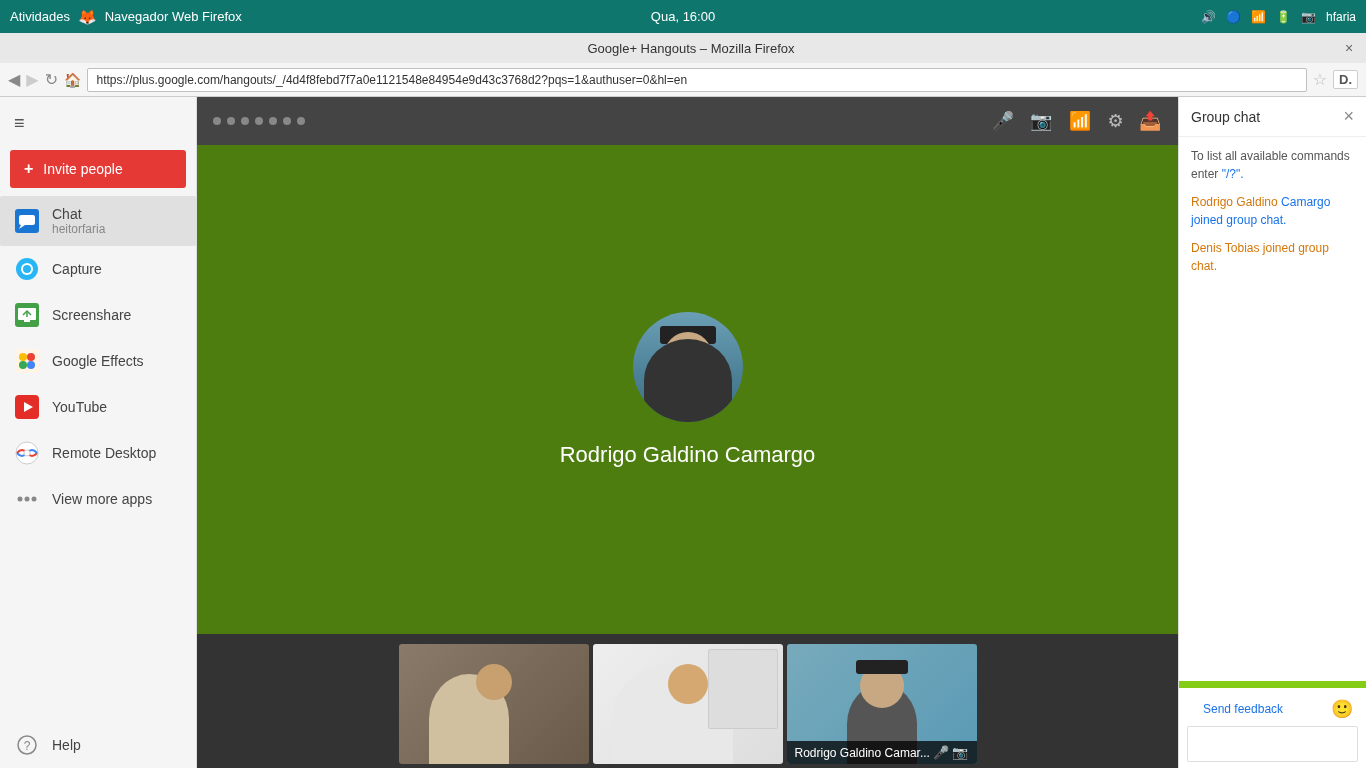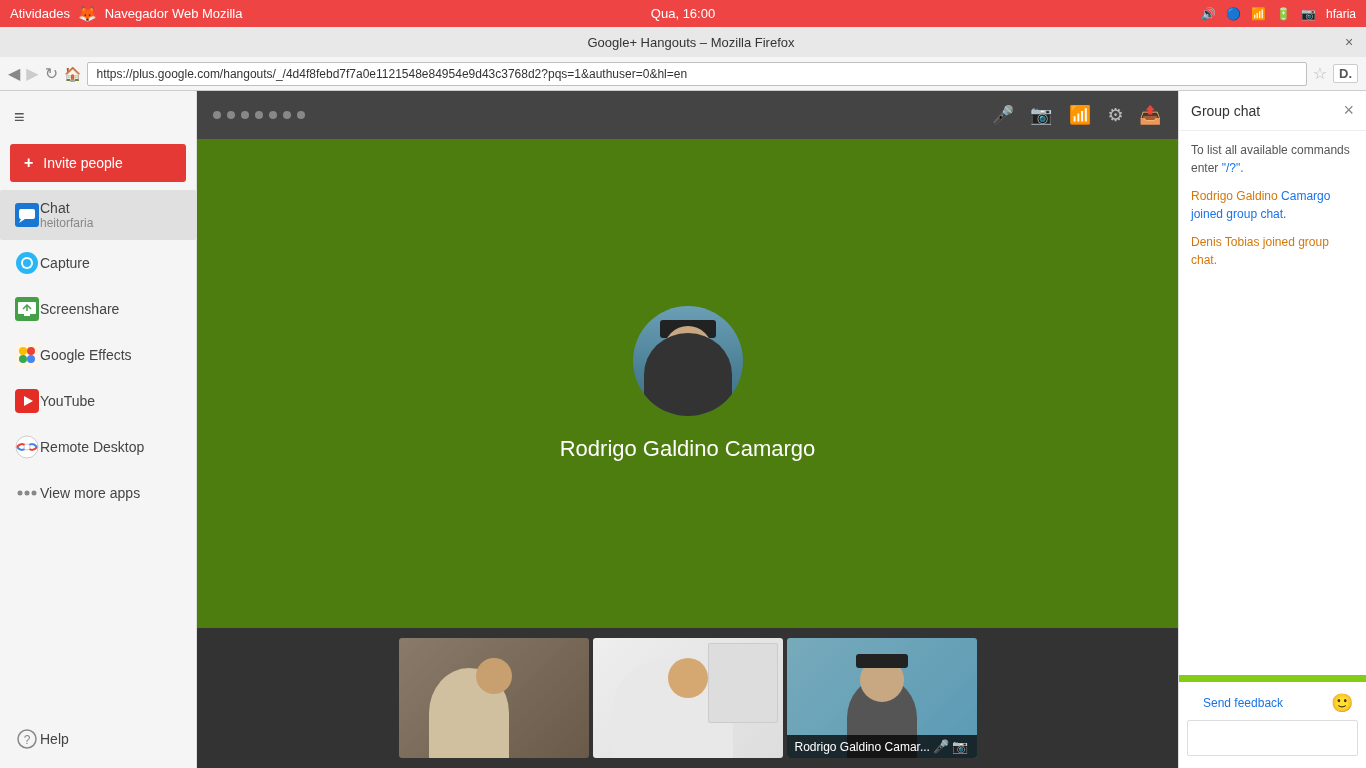--- a/index.html
+++ b/index.html
@@ -1,22 +1,22 @@
 <!DOCTYPE html>
 <html><head>
   <meta charset="utf-8">
   <style>
     * { margin: 0; padding: 0; box-sizing: border-box; }
     body { font-family: Arial, sans-serif; width: 1366px; height: 768px; overflow: hidden; background: #333; }
 
     
     .os-topbar {
       width: 100%;
-      height: 27px;
-      background: #ef4444;
+      height: 33px;
+      background: #0f766e;
       display: flex;
       align-items: center;
       justify-content: space-between;
       padding: 0 10px;
       color: #fff;
       font-size: 13px;
     }
     .os-topbar-left { display: flex; align-items: center; gap: 8px; }
     .os-topbar-center { position: absolute; left: 50%; transform: translateX(-50%); font-size: 13px; }
     .os-topbar-right { display: flex; align-items: center; gap: 10px; font-size: 12px; }
@@ -111,20 +111,21 @@
       gap: 10px;
       cursor: pointer;
       font-size: 14px;
       font-weight: 500;
     }
     .invite-btn .plus-icon { font-size: 16px; font-weight: bold; }
 
     .sidebar-item {
       display: flex;
       align-items: center;
+      gap: 12px;
       padding: 10px 14px;
       cursor: pointer;
       font-size: 14px;
       color: #444;
       border-radius: 2px;
     }
     .sidebar-item.active { background: #e0e0e0; }
     .sidebar-item .item-icon { width: 26px; height: 26px; display: flex; align-items: center; justify-content: center; }
     .sidebar-item .item-subtitle { font-size: 12px; color: #888; }
     .sidebar-item .item-text-group { display: flex; flex-direction: column; }
@@ -300,21 +301,21 @@
     }
     .chat-smiley { text-align: right; font-size: 18px; color: #888; cursor: pointer; }
   </style>
 </head>
 <body>
 
 <div class="os-topbar">
   <div class="os-topbar-left">
     <span>Atividades</span>
     <span style="font-size:15px;">🦊</span>
-    <span>Navegador Web Mozilla</span>
+    <span>Navegador Web Firefox</span>
   </div>
   <div class="os-topbar-center">Qua, 16:00</div>
   <div class="os-topbar-right">
     <span>🔊</span>
     <span>🔵</span>
     <span>📶</span>
     <span>🔋</span>
     <span>📷</span>
     <span>hfaria</span>
   </div>

